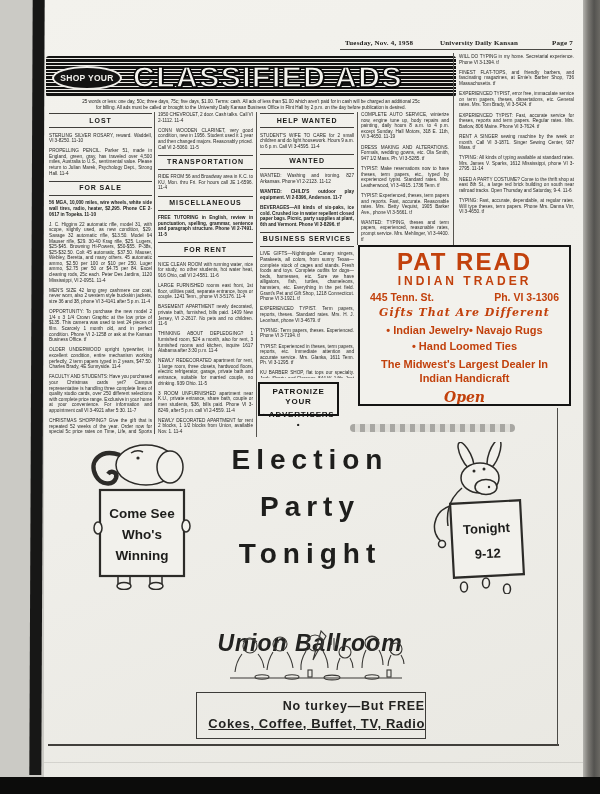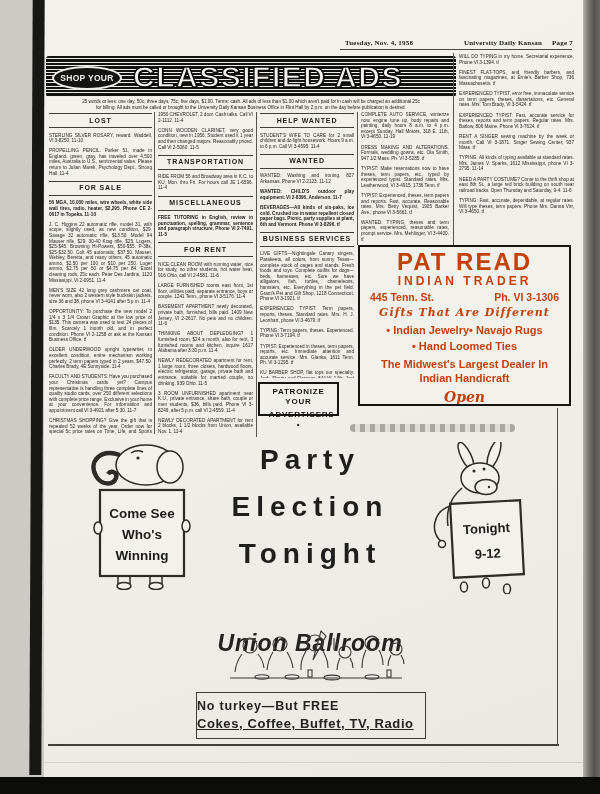--- a/index.html
+++ b/index.html
@@ -8,21 +8,21 @@
   
   .paper{position:absolute;left:44px;top:0;width:540px;height:778px;
          background:linear-gradient(160deg,#f3f2ed 0%,#efeee9 55%,#e9e8e2 100%);}
   .scan-left-bar{position:absolute;left:31px;top:0;width:12px;height:775px;background:#171716;transform:rotate(.25deg);}
   .scan-bottom-bar{position:absolute;left:0;top:777px;width:600px;height:17px;background:#0c0c0b;}
   .scan-right-strip{position:absolute;left:583px;top:0;width:17px;height:794px;
          background:linear-gradient(to right,#b5b4af 0%,#7d7b76 30%,#545350 65%,#6b6964 100%);}
   .curl-line{position:absolute;left:44px;top:762px;width:539px;height:1px;background:rgba(0,0,0,.10);}
   
   .mh{position:absolute;top:39px;font:bold 7px/8px "Liberation Serif",serif;color:#22211f;letter-spacing:.2px;}
-  .mh-date{left:345px;text-align:right;} .mh-paper{left:440px;margin-left:24px;} .mh-page{left:552px;}
+  .mh-date{left:345px;text-align:right;} .mh-paper{left:440px;} .mh-page{left:552px;}
   .mh-rule{position:absolute;left:340px;top:49px;width:232px;height:1px;background:#4a4945;}
   
   .banner{position:absolute;left:46px;top:56px;width:410px;height:41px;background:
       repeating-linear-gradient(180deg,#131312 0 2.4px,#edece7 2.4px 3.4px);
       border-radius:3px;display:flex;align-items:center;justify-content:center;}
   .banner-title{font-family:Liberation Sans, sans-serif;font-weight:900;font-size:30px;
       letter-spacing:1.5px;color:#f5f4ef;-webkit-text-stroke:1.3px #0b0b0a;
       text-shadow:0 0 1px #000,1px 1px 0 #000;white-space:nowrap;padding-left:34px;}
   .banner-badge{position:absolute;left:6px;top:10px;width:66px;height:20px;background:#141413;
       border:2px solid #f0efea;border-radius:50%;color:#f2f1ec;font:bold 8.5px/20px "Liberation Sans",sans-serif;
@@ -55,21 +55,21 @@
   .pr-mid{font:800 11px/13.5px "Liberation Sans",sans-serif;margin-top:6px;}
   .pr-open{font:italic 700 14px/14px "DejaVu Serif",serif;margin-top:5px;}
   
   .smudge{position:absolute;left:350px;top:424px;width:165px;height:8px;border-radius:4px;opacity:.7;
       background:repeating-linear-gradient(90deg,rgba(55,54,50,.55) 0 5px,rgba(130,128,120,.2) 5px 10px);}
   .etitle{position:absolute;left:196px;top:436px;width:228px;text-align:center;color:#1e1e1c;}
   .etitle div{font:700 28px/47px "Liberation Sans",sans-serif;letter-spacing:6px;}
   .union{position:absolute;left:170px;top:630px;width:280px;text-align:center;
       font:italic 700 23px/26px "Liberation Sans",sans-serif;letter-spacing:1px;color:#222220;}
   .freebox{position:absolute;left:196px;top:692px;width:230px;height:47px;border:1.2px solid #3d3c39;
-      box-sizing:border-box;text-align:left;color:#232321;}
+      box-sizing:border-box;text-align:right;color:#232321;}
   .free1{font:600 12.5px/14px "Liberation Sans",sans-serif;letter-spacing:.8px;margin-top:6px;}
   .free2{font:600 13px/15px "Liberation Sans",sans-serif;letter-spacing:.6px;margin-top:3px;text-decoration:underline;}
   .ebottom{position:absolute;left:48px;top:744px;width:511px;height:1.6px;background:#413f3b;}
   .evrule{position:absolute;left:557px;top:408px;width:1.2px;height:338px;background:#4c4b47;}
   svg text{font-family:"Liberation Sans",sans-serif;}
 </style>
 </head>
 <body>
 
 <div class="stage">
@@ -180,22 +180,22 @@
       <div>The Midwest's Largest Dealer In</div>
       <div>Indian Handicraft</div>
     </div>
     <div class="pr-open">Open</div>
 
   </div>
 
   <div class="smudge"></div>
 
   <div class="etitle">
+    <div>Election</div>
     <div>Party</div>
-    <div>Election</div>
     <div>Tonight</div>
   </div>
 
   <svg style="position:absolute;left:82px;top:440px;" width="118" height="150" viewBox="0 0 118 150" fill="none" stroke="#2c2b28" stroke-width="1.5">
     <ellipse cx="64" cy="25" rx="30" ry="20" fill="#f2f1ec"></ellipse>
     <ellipse cx="88" cy="27" rx="13" ry="16" fill="#f2f1ec"></ellipse>
     <path d="M38 15 C18 8 6 22 14 36 C19 45 31 46 34 38 C36 32 29 30 26 34" stroke-width="4.5"></path>
     <circle cx="56" cy="18" r="1.6" fill="#2c2b28" stroke="none"></circle>
     <path d="M49 13 q6 -4 12 -1"></path>
     <rect x="18" y="50" width="84" height="86" fill="#f2f1ec" stroke-width="2.2"></rect>

